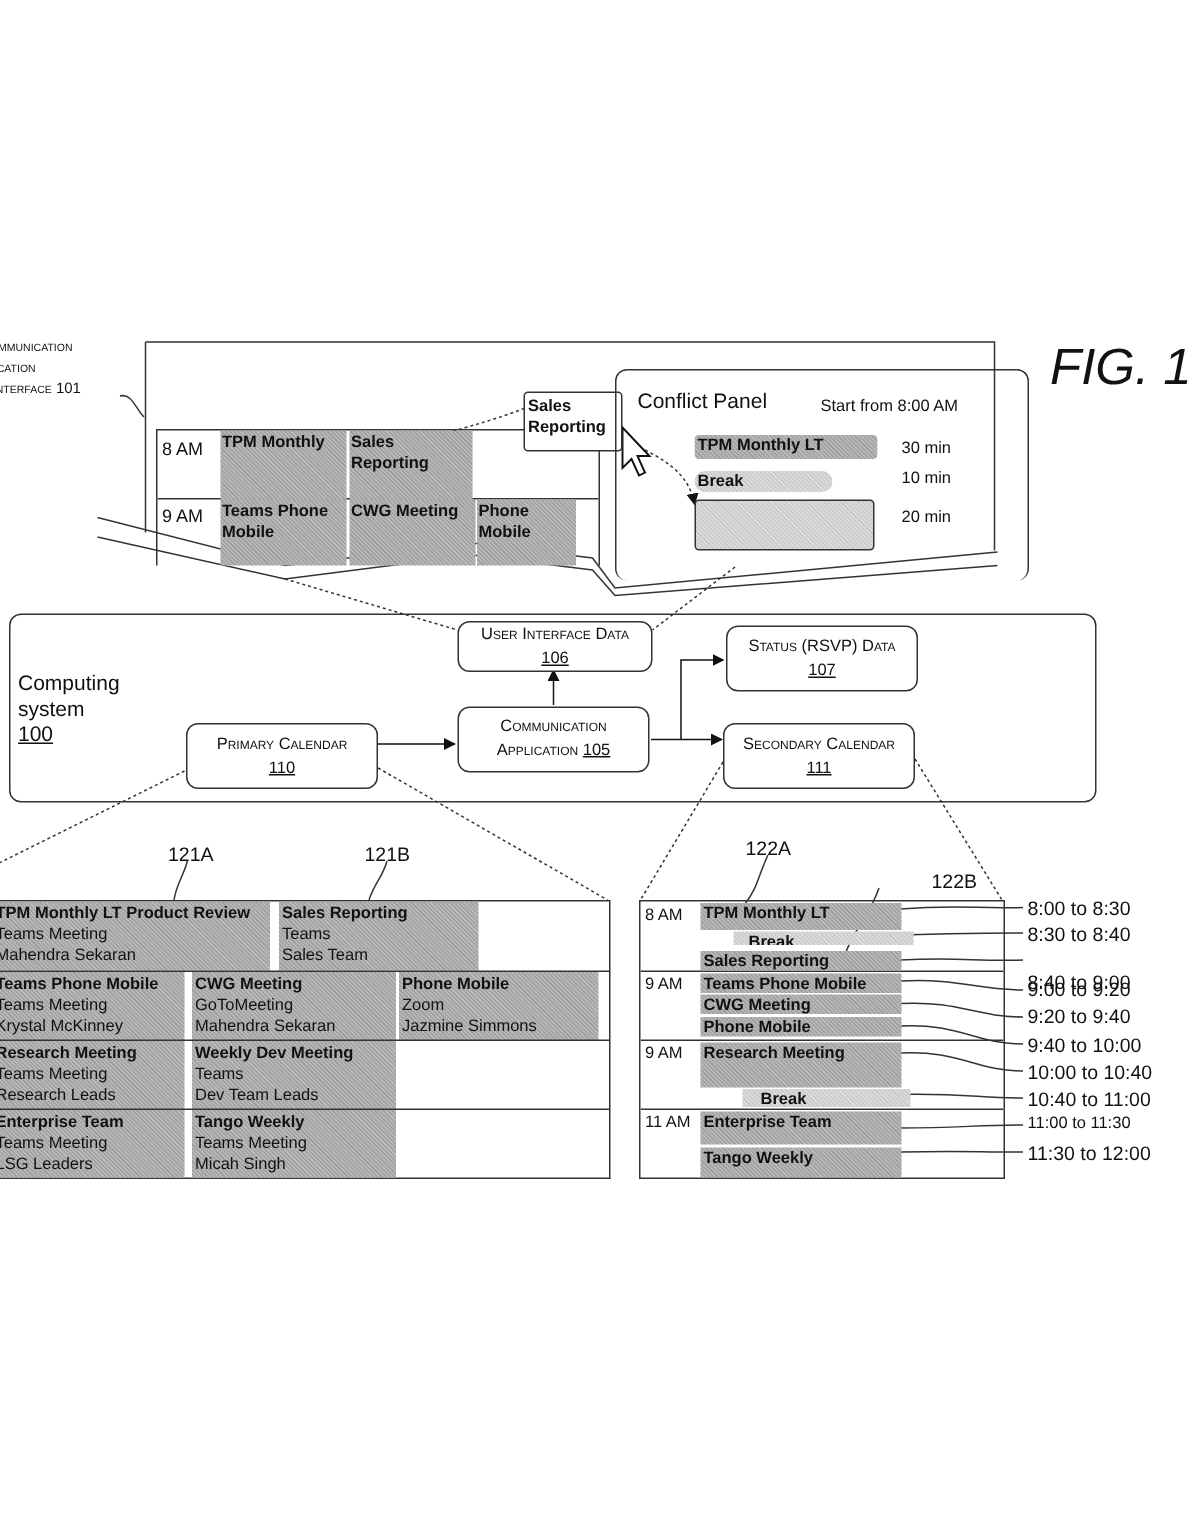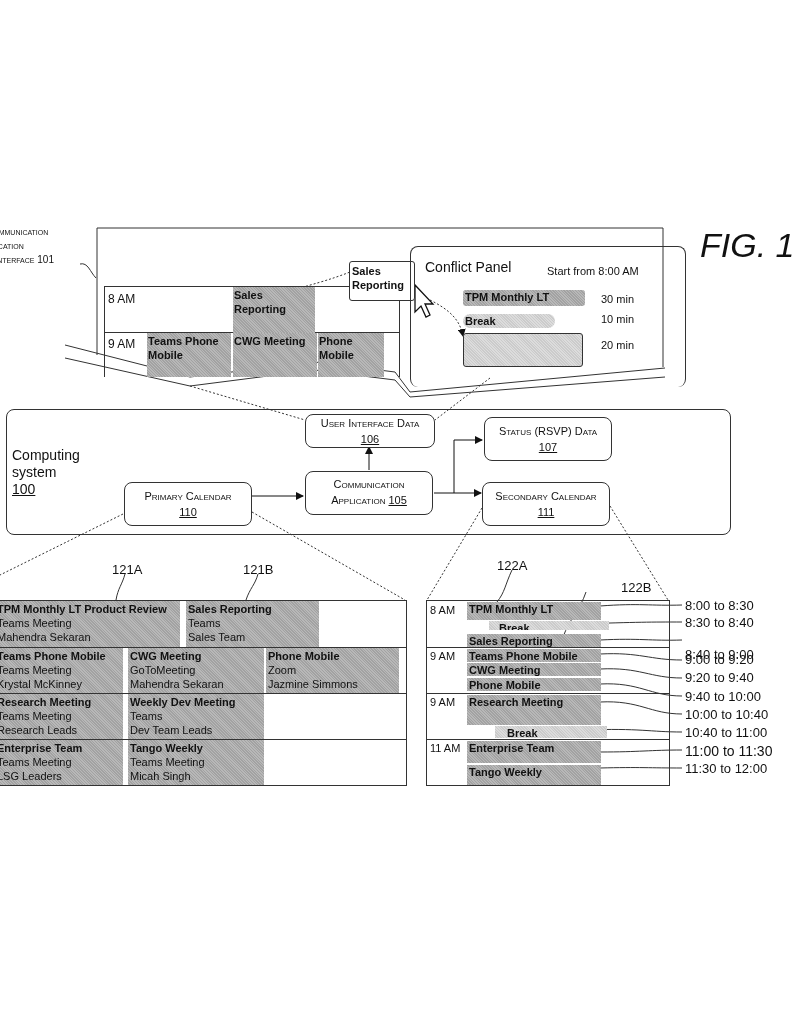--- a/index.html
+++ b/index.html
@@ -76,20 +76,21 @@
   <div style="margin-left:-10px">Application</div>
   <div style="margin-left:-16px">User Interface 101</div>
 </div>
 
 <div class="txt" style="left:700px;top:226px;font-size:34px;font-style:italic;">FIG. 1</div>
 
 <div class="abs" style="left:104px;top:286px;width:294px;height:90px;border:1px solid #333;border-bottom:none;overflow:hidden;">
   <div class="abs" style="left:0;top:45px;width:294px;border-top:1px solid #333;"></div>
   <div class="txt" style="left:3px;top:5px;font-size:12px;">8 AM</div>
   <div class="txt" style="left:3px;top:50px;font-size:12px;">9 AM</div>
+  <div class="abs hatch cell b" style="left:42px;top:0;width:82px;height:44px;padding:1px;white-space:normal;">TPM Monthly</div>
   <div class="abs hatch cell b" style="left:128px;top:0;width:80px;height:44px;padding:1px;white-space:normal;">Sales Reporting</div>
   <div class="abs hatch cell b" style="left:42px;top:46px;width:82px;height:44px;padding:1px;white-space:normal;">Teams Phone Mobile</div>
   <div class="abs hatch cell b" style="left:128px;top:46px;width:82px;height:44px;padding:1px;white-space:normal;">CWG Meeting</div>
   <div class="abs hatch cell b" style="left:213px;top:46px;width:64px;height:44px;padding:1px;white-space:normal;">Phone Mobile</div>
 </div>
 
 <div class="box b" style="left:349px;top:261px;width:60px;height:34px;border-radius:3px;text-align:left;font-size:11px;line-height:14px;padding:2px;white-space:normal;">Sales Reporting</div>
 
 <div class="abs" style="left:410px;top:246px;width:242px;height:140px;border:1px solid #333;border-radius:8px;border-bottom:none;padding-left:32px;">
   <div class="txt" style="left:14px;top:12px;font-size:14px;">Conflict Panel</div>
@@ -208,15 +209,15 @@
   </div>
 <div id="ranges">
     <div class="txt" style="left: 685px; top: 598px; font-size: 13px;">8:00 to 8:30</div>
     <div class="txt" style="left: 685px; top: 615px; font-size: 13px;">8:30 to 8:40</div>
     <div class="txt" style="left: 685px; top: 633px; font-size: 13px; margin-top: 14px;">8:40 to 9:00</div>
     <div class="txt" style="left: 685px; top: 652px; font-size: 13px;">9:00 to 9:20</div>
     <div class="txt" style="left: 685px; top: 670px; font-size: 13px;">9:20 to 9:40</div>
     <div class="txt" style="left: 685px; top: 689px; font-size: 13px;">9:40 to 10:00</div>
     <div class="txt" style="left: 685px; top: 707px; font-size: 13px;">10:00 to 10:40</div>
     <div class="txt" style="left: 685px; top: 725px; font-size: 13px;">10:40 to 11:00</div>
-    <div class="txt" style="left: 685px; top: 743px; font-size: 14px;">11:00 to 11:30</div>
+    <div class="txt" style="left: 685px; top: 743px; font-size: 11px;">11:00 to 11:30</div>
     <div class="txt" style="left: 685px; top: 761px; font-size: 13px;">11:30 to 12:00</div>
   </div>
 
 </body></html>

